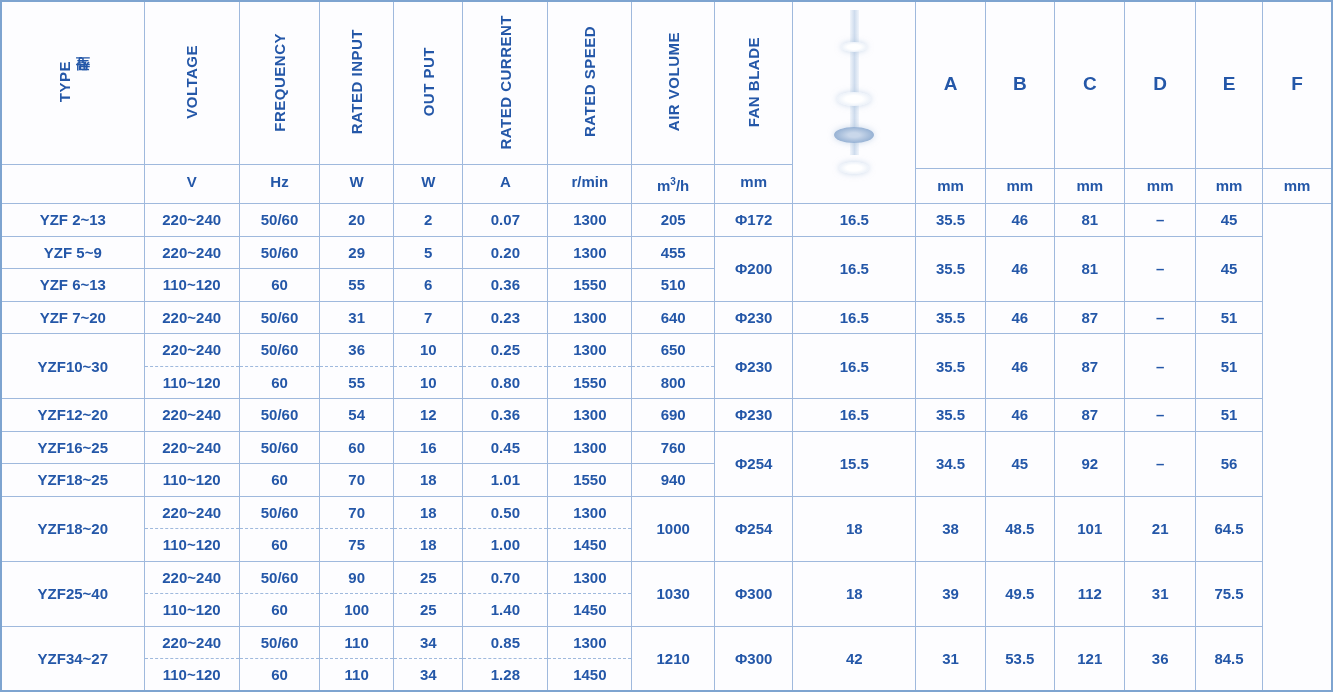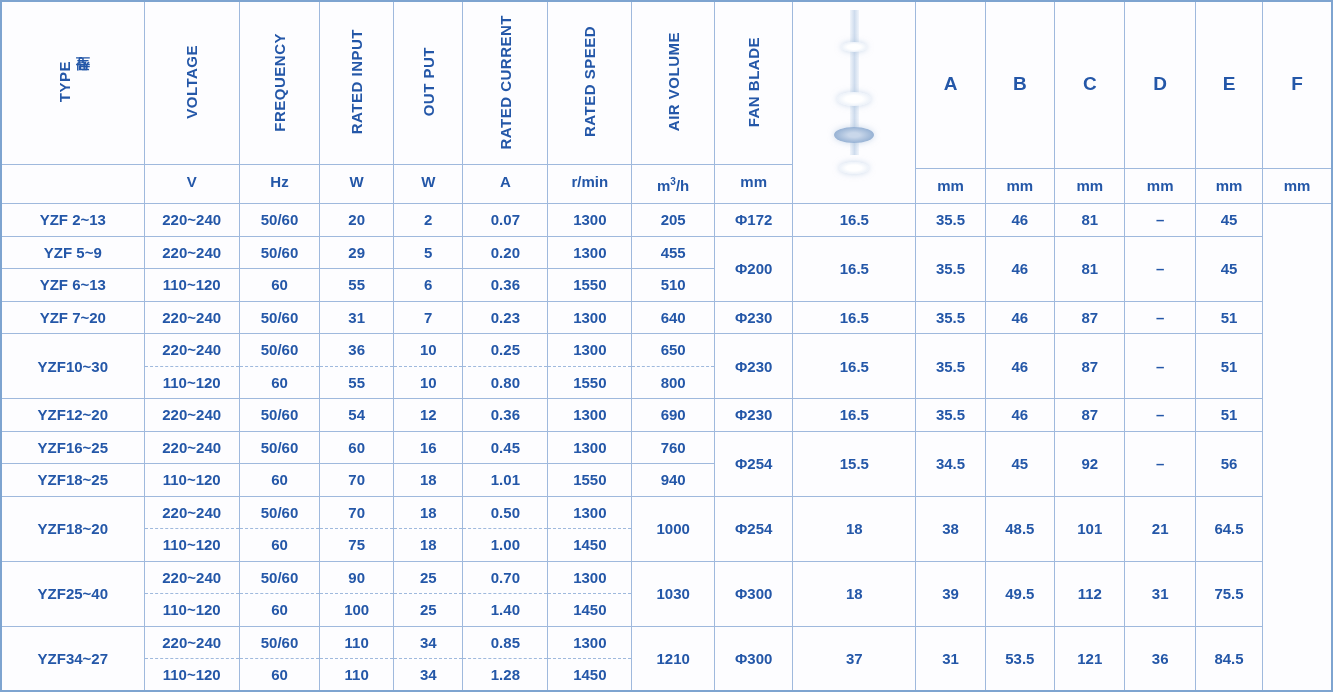--- a/index.html
+++ b/index.html
@@ -486,21 +486,21 @@
       <tr class="row-h">
         <td rowspan="2">YZF34~27</td>
         <td class="dashed-bottom">220~240</td>
         <td class="dashed-bottom">50/60</td>
         <td class="dashed-bottom">110</td>
         <td class="dashed-bottom">34</td>
         <td class="dashed-bottom">0.85</td>
         <td class="dashed-bottom">1300</td>
         <td rowspan="2">1210</td>
         <td rowspan="2">Φ300</td>
-        <td rowspan="2">37</td>
+        <td rowspan="2">42</td>
         <td rowspan="2">31</td>
         <td rowspan="2">53.5</td>
         <td rowspan="2">121</td>
         <td rowspan="2">36</td>
         <td rowspan="2">84.5</td>
       </tr>
       <tr class="row-h">
         <td class="dashed-top">110~120</td>
         <td class="dashed-top">60</td>
         <td class="dashed-top">110</td>

